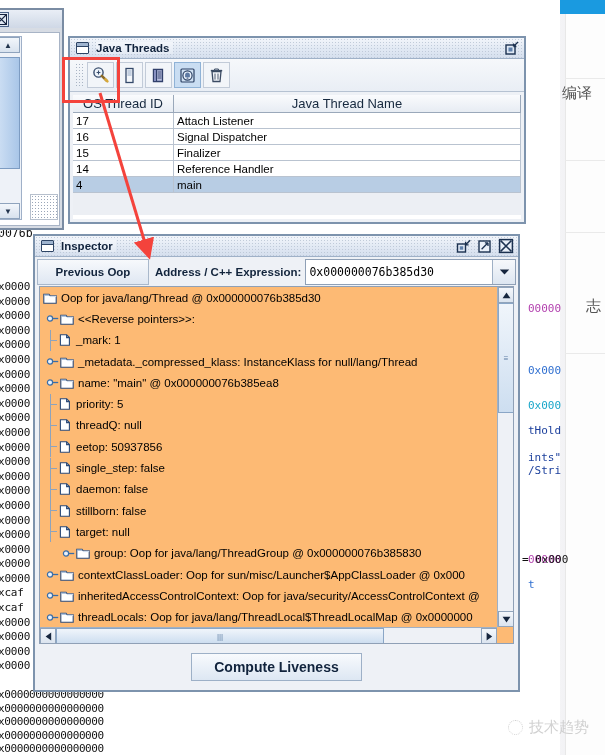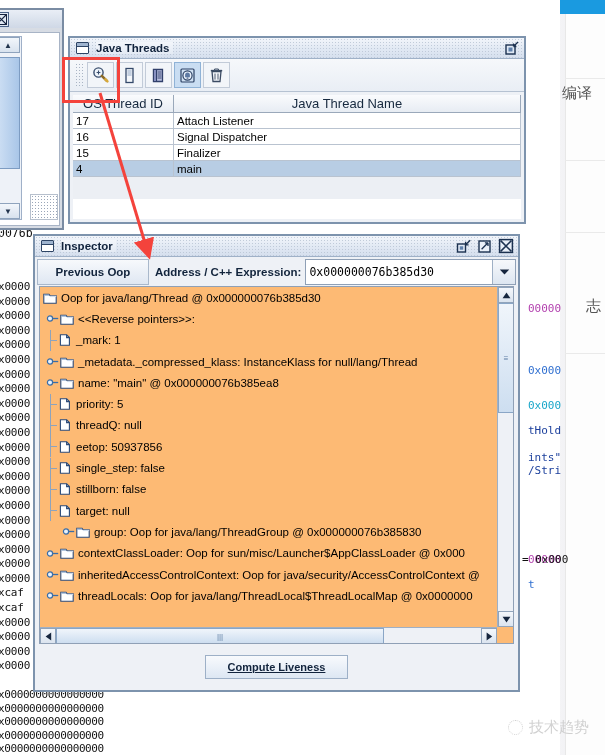--- a/index.html
+++ b/index.html
@@ -229,24 +229,23 @@
   .sb-thumb .grip {
     position:absolute; left:50%; top:50%; transform:translate(-50%,-50%);
     color:#5d7da3; font-size:8px; letter-spacing:0px;
   }
 
   .insp-bottom {
     position:absolute; left:4px; right:4px; bottom:4px; height:38px;
     background:#eef1f6; display:flex; align-items:center; justify-content:center;
   }
   .liveness-btn {
-    padding:5px 22px; font-weight:bold; font-size:11px; color:#11233c;
+    padding:5px 22px; font-weight:bold; font-size:14px; color:#11233c;
     background:linear-gradient(to bottom,#f8fafd,#dde7f3);
     border:1px solid #9db0c7;
-    text-decoration:underline;
   }
 
   
   .anno-rect {
     position:absolute; left:62px; top:57px; width:58px; height:46px;
     border:3px solid #f4433c; background:transparent; pointer-events:none;
   }
   .anno-arrow { position:absolute; left:0; top:0; width:605px; height:755px; pointer-events:none; }
 
   .watermark {
@@ -412,20 +411,24 @@
           <div class="c-name">Attach Listener</div>
         </div>
         <div class="jt-row">
           <div class="c-id">16</div>
           <div class="c-name">Signal Dispatcher</div>
         </div>
         <div class="jt-row">
           <div class="c-id">15</div>
           <div class="c-name">Finalizer</div>
         </div>
+        <div class="jt-row">
+          <div class="c-id">14</div>
+          <div class="c-name">Reference Handler</div>
+        </div>
         <div class="jt-row sel">
           <div class="c-id">4</div>
           <div class="c-name">main</div>
         </div>
       </div>
     <div class="jt-filler"></div>
   </div>
 </div>
 
 <div class="win" id="inspector">
@@ -555,20 +558,28 @@
               <path d="M8.6 0.8 v2.8 h2.8" fill="none" stroke="#2b4a78" stroke-width="1.1"></path>
             </svg></span>
           <span class="tlabel">single_step: false</span>
         </div>
         <div class="tnode" style="padding-left: 4px;">
           <span class="elbow"></span>
           <span class="ficon"><svg width="14" height="12" viewBox="0 0 14 12">
               <path d="M2.4 0.8 h6.2 l2.8 2.8 v7.6 h-9 z" fill="#fff" stroke="#2b4a78" stroke-width="1.1"></path>
               <path d="M8.6 0.8 v2.8 h2.8" fill="none" stroke="#2b4a78" stroke-width="1.1"></path>
             </svg></span>
+          <span class="tlabel">daemon: false</span>
+        </div>
+        <div class="tnode" style="padding-left: 4px;">
+          <span class="elbow"></span>
+          <span class="ficon"><svg width="14" height="12" viewBox="0 0 14 12">
+              <path d="M2.4 0.8 h6.2 l2.8 2.8 v7.6 h-9 z" fill="#fff" stroke="#2b4a78" stroke-width="1.1"></path>
+              <path d="M8.6 0.8 v2.8 h2.8" fill="none" stroke="#2b4a78" stroke-width="1.1"></path>
+            </svg></span>
           <span class="tlabel">stillborn: false</span>
         </div>
         <div class="tnode" style="padding-left: 4px;">
           <span class="elbow"></span>
           <span class="ficon"><svg width="14" height="12" viewBox="0 0 14 12">
               <path d="M2.4 0.8 h6.2 l2.8 2.8 v7.6 h-9 z" fill="#fff" stroke="#2b4a78" stroke-width="1.1"></path>
               <path d="M8.6 0.8 v2.8 h2.8" fill="none" stroke="#2b4a78" stroke-width="1.1"></path>
             </svg></span>
           <span class="tlabel">target: null</span>
         </div>

